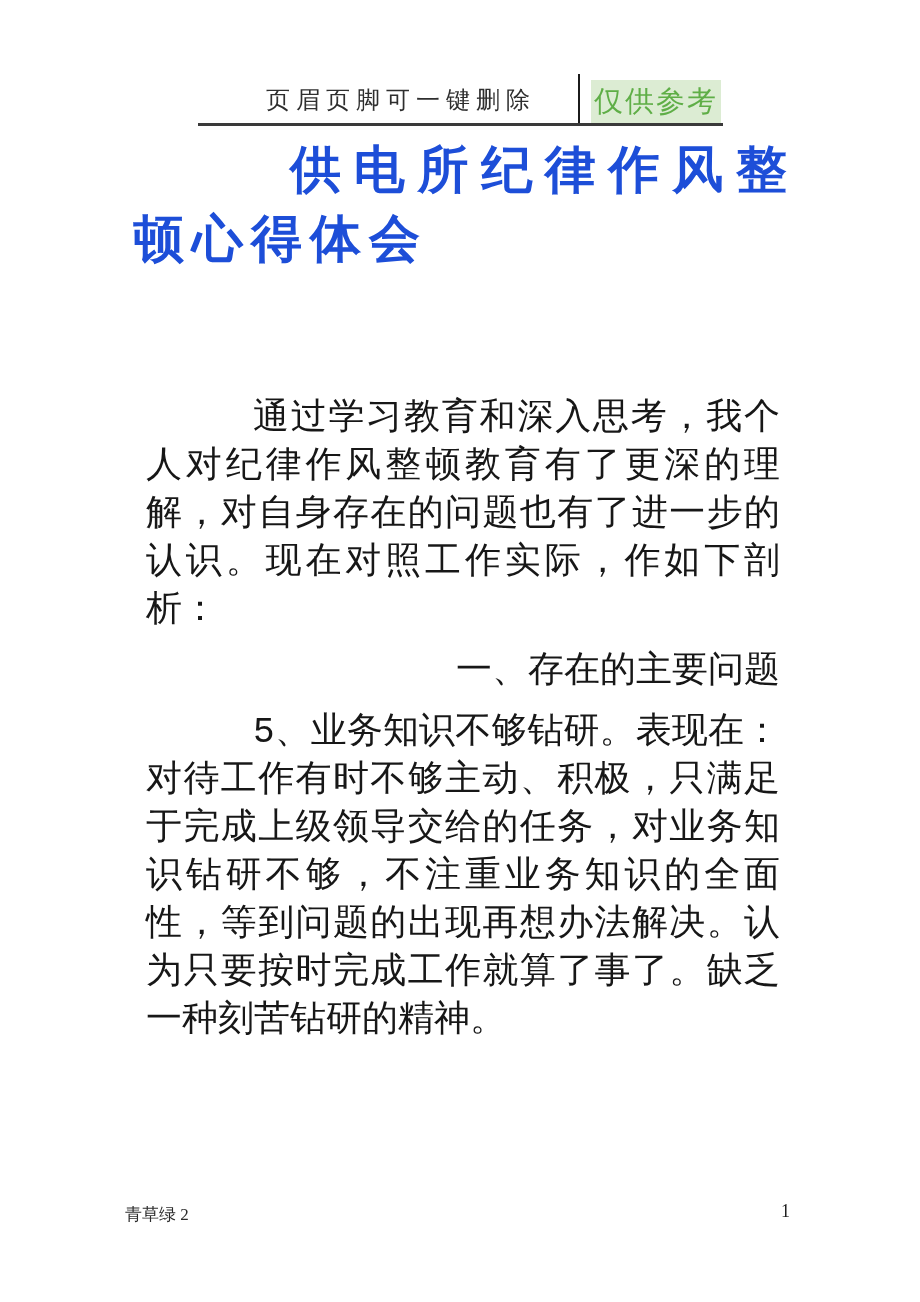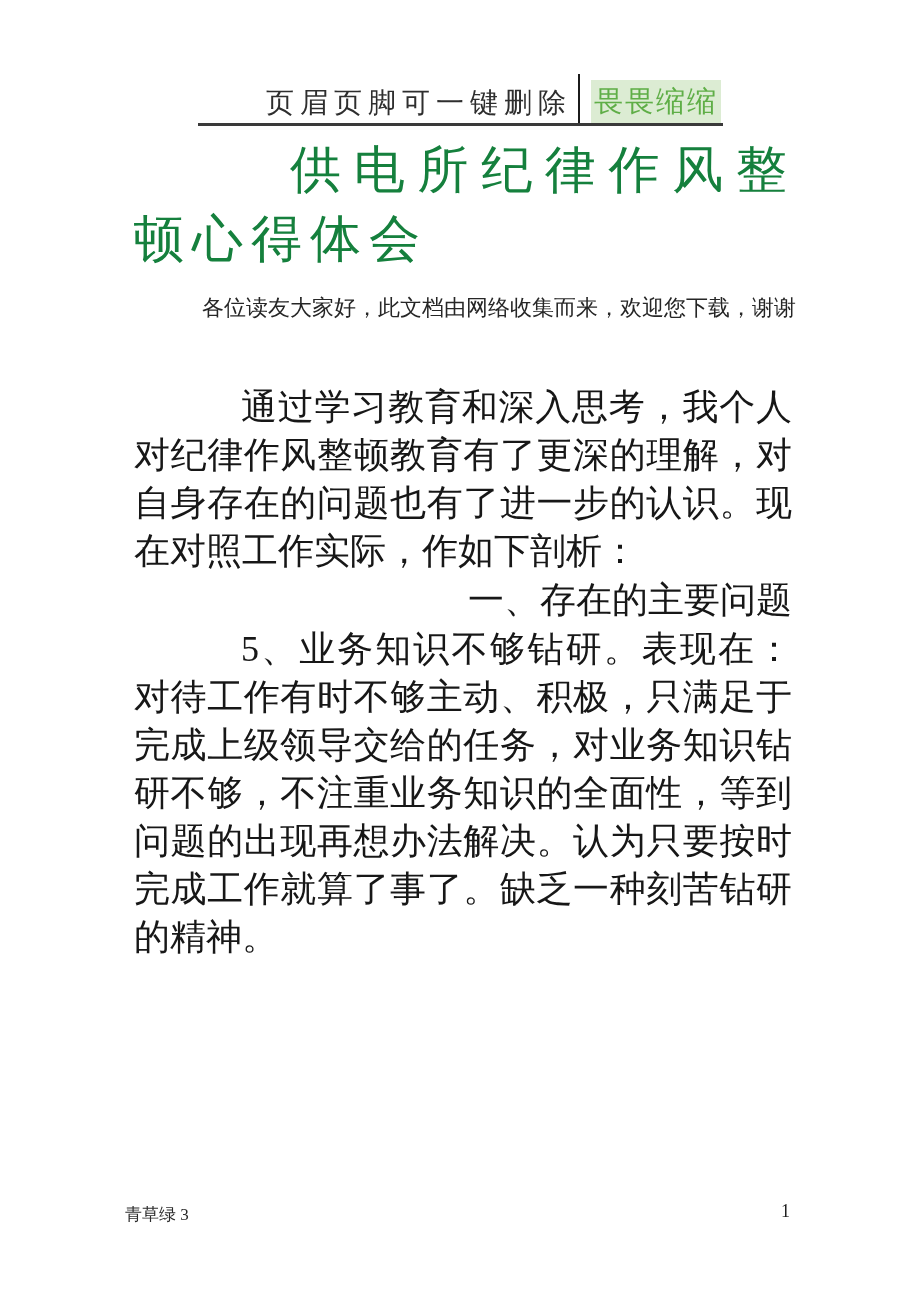--- a/index.html
+++ b/index.html
@@ -9,21 +9,21 @@
     height: 1302px;
     background: #ffffff;
     font-family: "Liberation Serif", "DejaVu Serif", serif;
     color: #1c1c1c;
     overflow: hidden;
   }
   
   .header-note {
     position: absolute;
     left: 266px; top: 84px;
-    font-size: 28px;
+    font-size: 24px;
     letter-spacing: 6px;
     color: #2e2e2e;
     white-space: nowrap;
   }
   .header-vline {
     position: absolute;
     left: 578px; top: 74px;
     width: 2px; height: 51px;
     background: #1b1b1b;
   }
@@ -48,43 +48,44 @@
   }
   
   .doc-title {
     position: absolute;
     left: 133px; top: 136px;
     width: 662px;
     font-size: 51px;
     line-height: 69px;
     letter-spacing: 8px;
     text-indent: 157px;
-    color: #15803d;
+    color: #1d4ed8;
     text-align: justify;
+    font-weight: bold;
   }
   .doc-greeting {
     position: absolute;
     left: 202px; top: 293px;
     width: 600px;
     font-size: 22px;
     color: #262626;
     white-space: nowrap;
   }
   
   .doc-body {
     position: absolute;
     left: 133px; top: 382px;
     width: 660px;
     font-size: 36px;
     line-height: 48px;
     color: #171717;
     text-align: justify;
     text-justify: inter-character;
   }
-  .doc-body p { margin: 1px; text-indent: 107px; }
+  .doc-body p { margin: 13px; text-indent: 107px; font-family: Liberation Mono, monospace; }
   .doc-body p.center { text-align: right; text-indent: 0; }
   
   .footer-left {
     position: absolute;
     left: 125px; top: 1203px;
     font-size: 17px;
     color: #2b2b2b;
     white-space: nowrap;
   }
   .footer-page {
@@ -96,31 +97,30 @@
 </style>
 </head>
 <body>
 
 <div class="page">
 
   <div class="header-note">页眉页脚可一键删除</div>
 
   <div class="header-vline"></div>
 
-  <div class="header-badge">畏畏缩缩</div>
+  <div class="header-badge">仅供参考</div>
 
   <div class="header-rule"></div>
 
   <div class="doc-title">供电所纪律作风整顿心得体会</div>
 
-  <div class="doc-greeting">各位读友大家好，此文档由网络收集而来，欢迎您下载，谢谢</div>
 
   <div class="doc-body">
     <p>通过学习教育和深入思考，我个人对纪律作风整顿教育有了更深的理解，对自身存在的问题也有了进一步的认识。现在对照工作实际，作如下剖析：</p>
     <p class="center">一、存在的主要问题</p>
     <p>5、业务知识不够钻研。表现在：对待工作有时不够主动、积极，只满足于完成上级领导交给的任务，对业务知识钻研不够，不注重业务知识的全面性，等到问题的出现再想办法解决。认为只要按时完成工作就算了事了。缺乏一种刻苦钻研的精神。</p>
   </div>
 
-  <div class="footer-left">青草绿 3</div>
+  <div class="footer-left">青草绿 2</div>
 
   <div class="footer-page">1</div>
 
 </div>
 
 </body></html>

